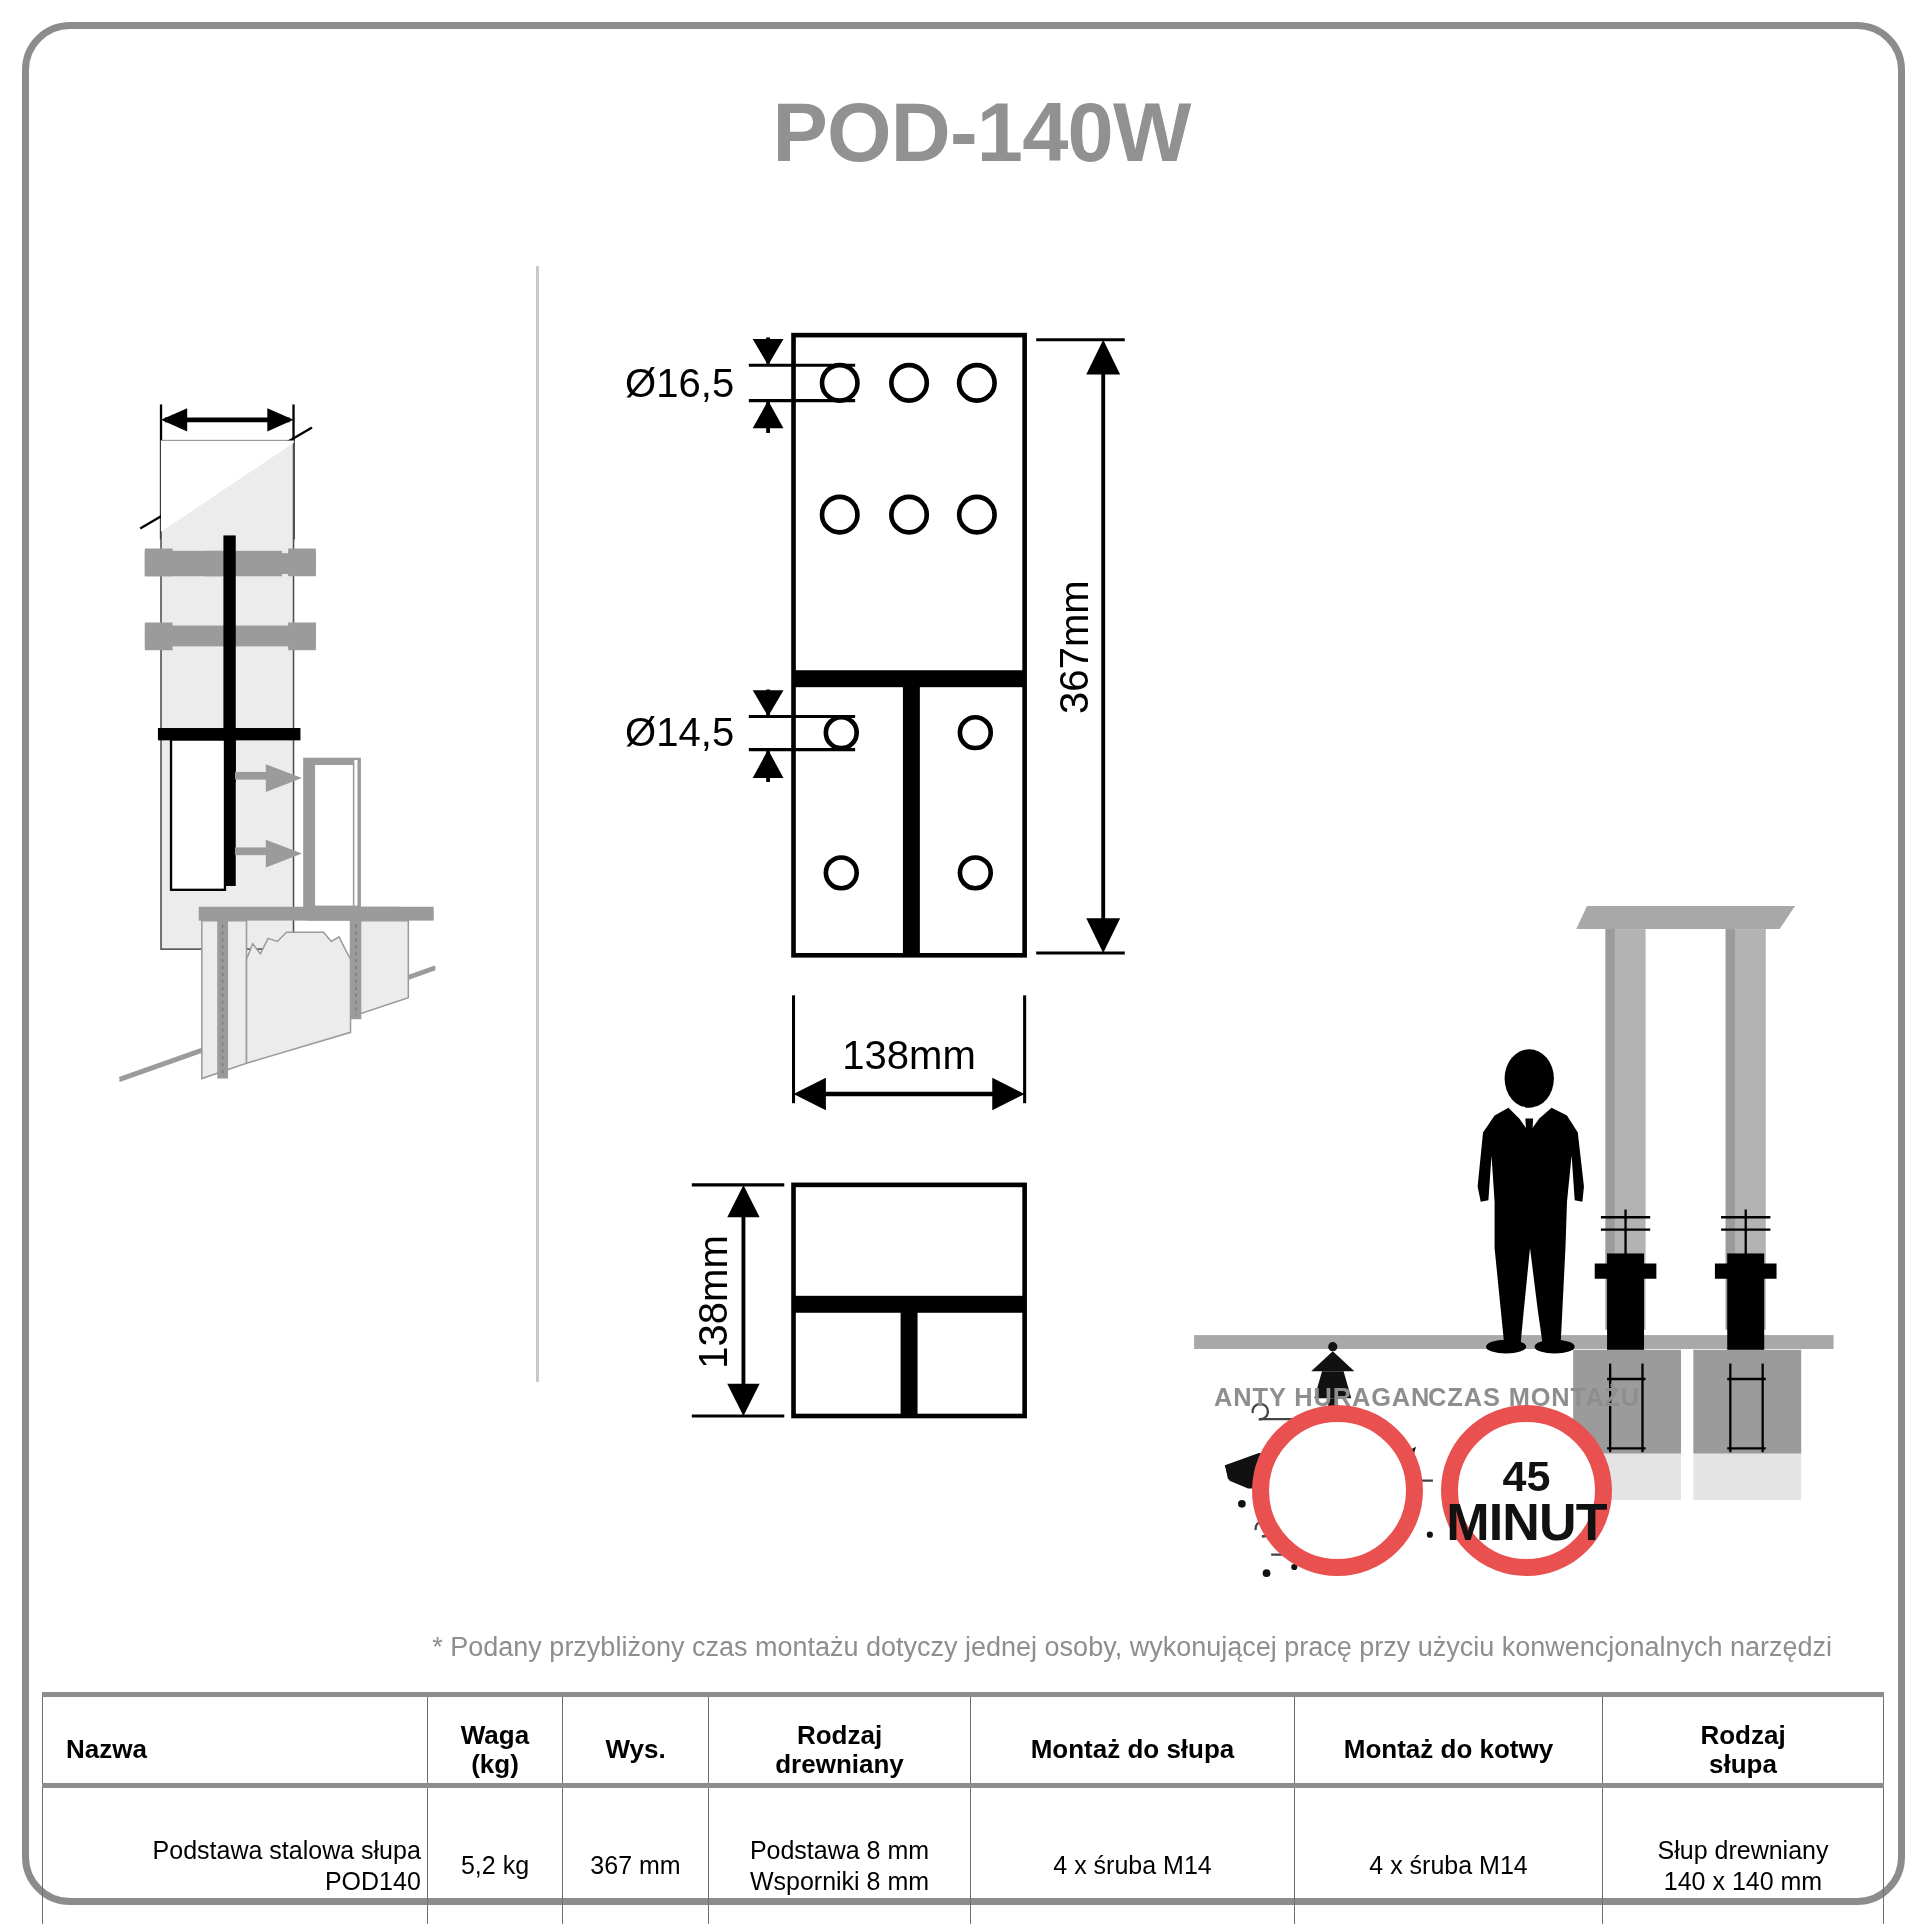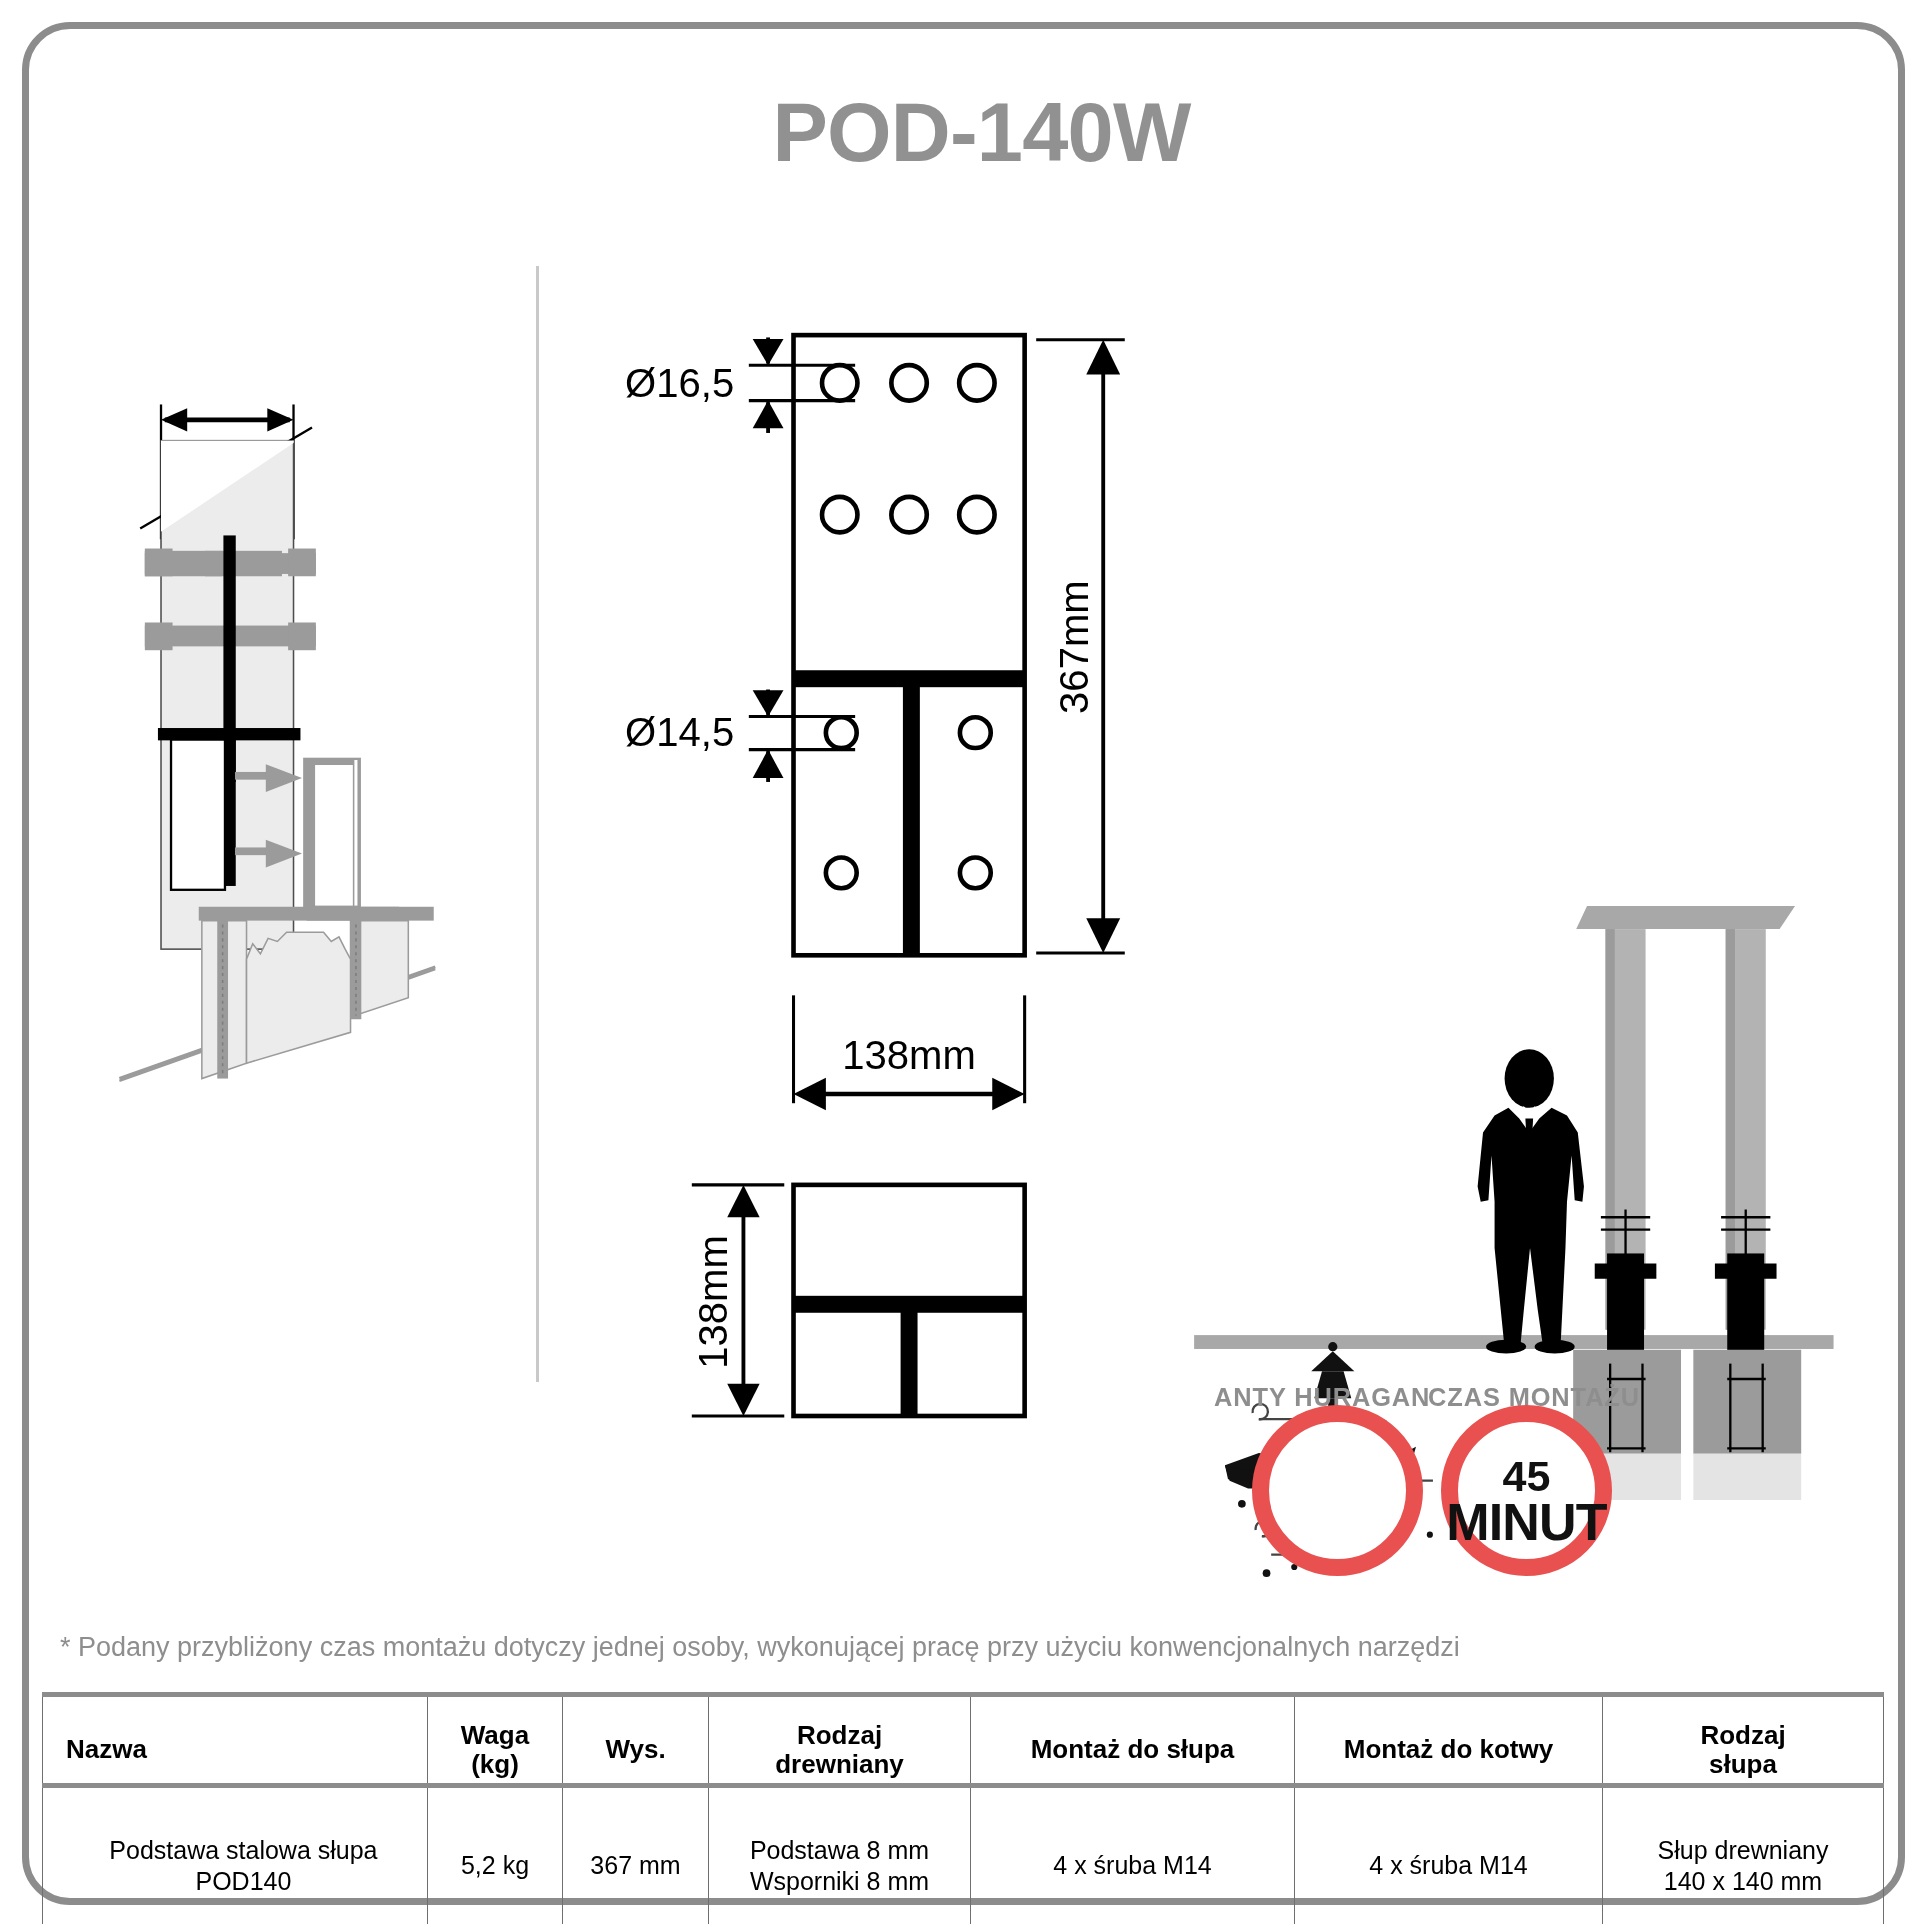--- a/index.html
+++ b/index.html
@@ -78,20 +78,21 @@
   .badge-minut .small { font-size: 52px; display:block; letter-spacing:-0.8px; }
 
   
   .footnote {
     position: absolute;
     left: 60px; top: 1632px;
     width: 1772px;
     font-size: 27px;
     color: #8e8e8e;
     white-space: nowrap;
+    text-align: right;
   }
 
   
   .spec-table {
     position: absolute;
     left: 42px; top: 1692px;
     width: 1842px;
     border-collapse: collapse;
     table-layout: fixed;
   }
@@ -110,21 +111,21 @@
     line-height: 1.12;
     padding: 3.1px 4.6px;
   }
   .spec-table tbody td {
     font-size: 25px;
     font-weight: normal;
     height: 116px;
     line-height: 1.25;
     padding: 3.1px 6.2px;
   }
-  .spec-table .col-name { text-align: center; padding-left: 23px; }
+  .spec-table .col-name { text-align: right; padding-left: 23px; }
   .spec-table thead th.col-name { text-align: left; }
   .rule-top, .rule-mid {
     position: absolute;
     left: 42px;
     width: 1842px;
     height: 5.4px;
     background: #8c8c8c;
   }
   .rule-top { top: 1692px; }
   .rule-mid { top: 1783px; }

